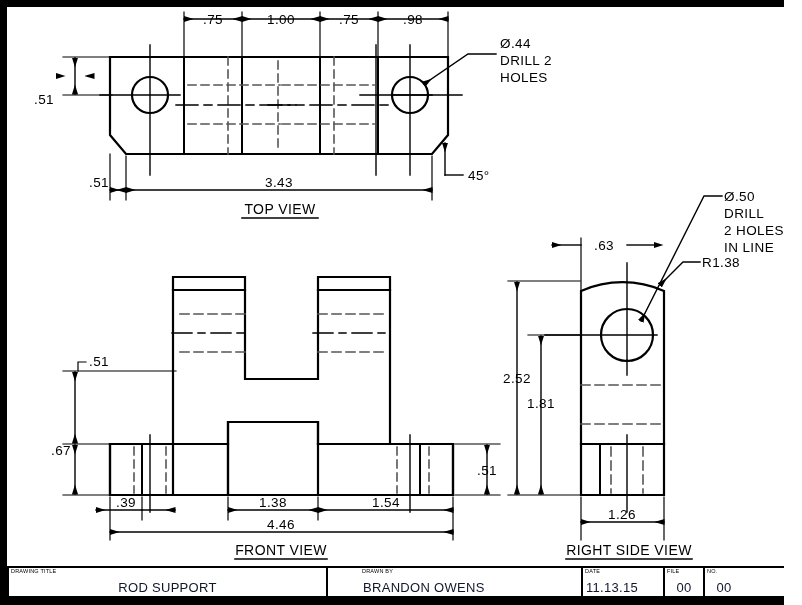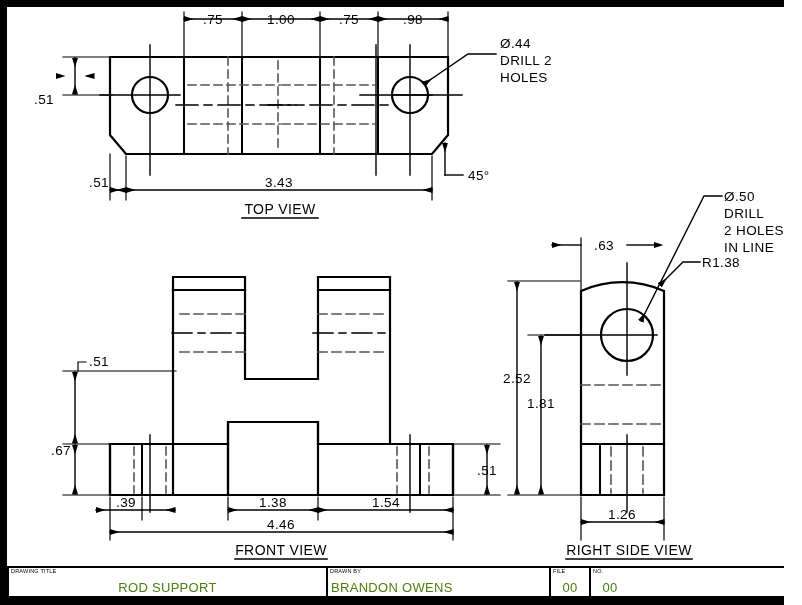--- a/index.html
+++ b/index.html
@@ -61,28 +61,28 @@
     font-size: 5.5px;
     letter-spacing: 0.2px;
     line-height: 7px;
     font-family: "Liberation Sans", sans-serif;
     color: #000;
     white-space: nowrap;
   }
   .tb-val {
     font-size: 13px;
     font-family: "Liberation Sans", sans-serif;
-    color: #4d7c0f;
+    color: #0f172a;
     line-height: 15px;
     letter-spacing: 0.3px;
     white-space: nowrap;
   }
   .tb-val.left { width: 100%; text-align: left; padding-left: 3px; }
   .cell-title  { flex: 0 0 319px; }
-  .cell-drawn  { flex: 0 0 223px; }
+  .cell-drawn  { flex: 0 0 223px; margin-left: 32px; }
   .cell-scale  { flex: 0 0 82px; }
   .cell-date   { flex: 0 0 82px; }
   .cell-file   { flex: 0 0 40px; }
   .cell-no     { flex: 0 0 38px; }
 </style>
 </head>
 <body>
 
 <div id="sheet">
 
@@ -375,20 +375,24 @@
   </svg>
 
   <div id="title-block">
     <div class="tb-cell cell-title">
       <span class="tb-head">DRAWING TITLE</span>
       <span class="tb-val">ROD SUPPORT</span>
     </div>
     <div class="tb-cell cell-drawn">
       <span class="tb-head">DRAWN BY</span>
       <span class="tb-val left">BRANDON OWENS</span>
+    </div>
+    <div class="tb-cell cell-date">
+      <span class="tb-head">DATE</span>
+      <span class="tb-val left">11.13.15</span>
     </div>
     <div class="tb-cell cell-file">
       <span class="tb-head">FILE</span>
       <span class="tb-val">00</span>
     </div>
     <div class="tb-cell cell-no">
       <span class="tb-head">NO.</span>
       <span class="tb-val">00</span>
     </div>
   </div>

